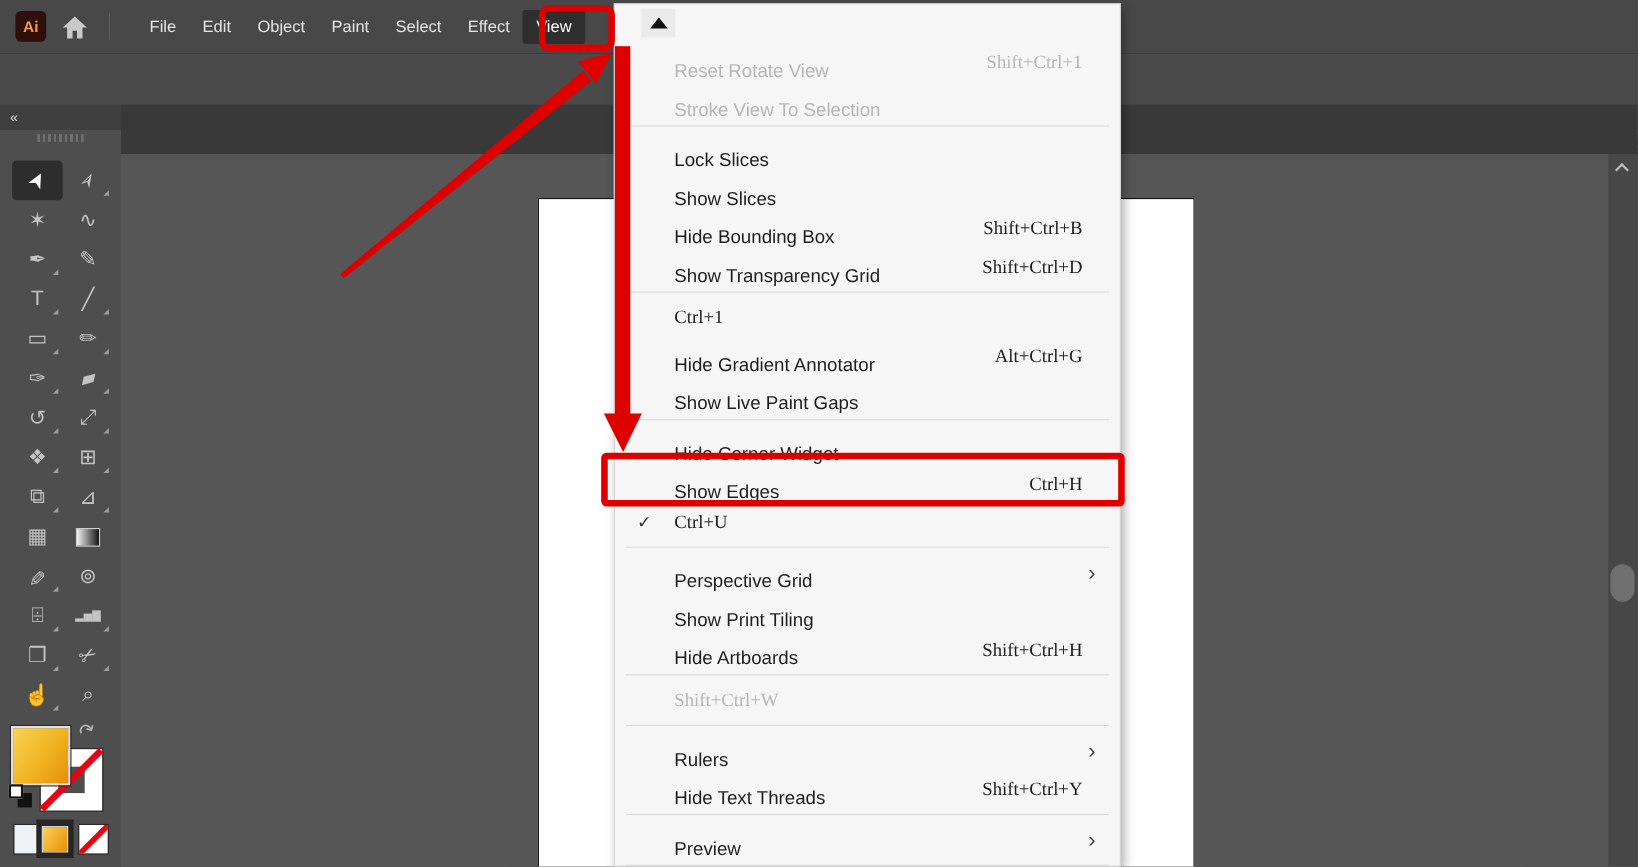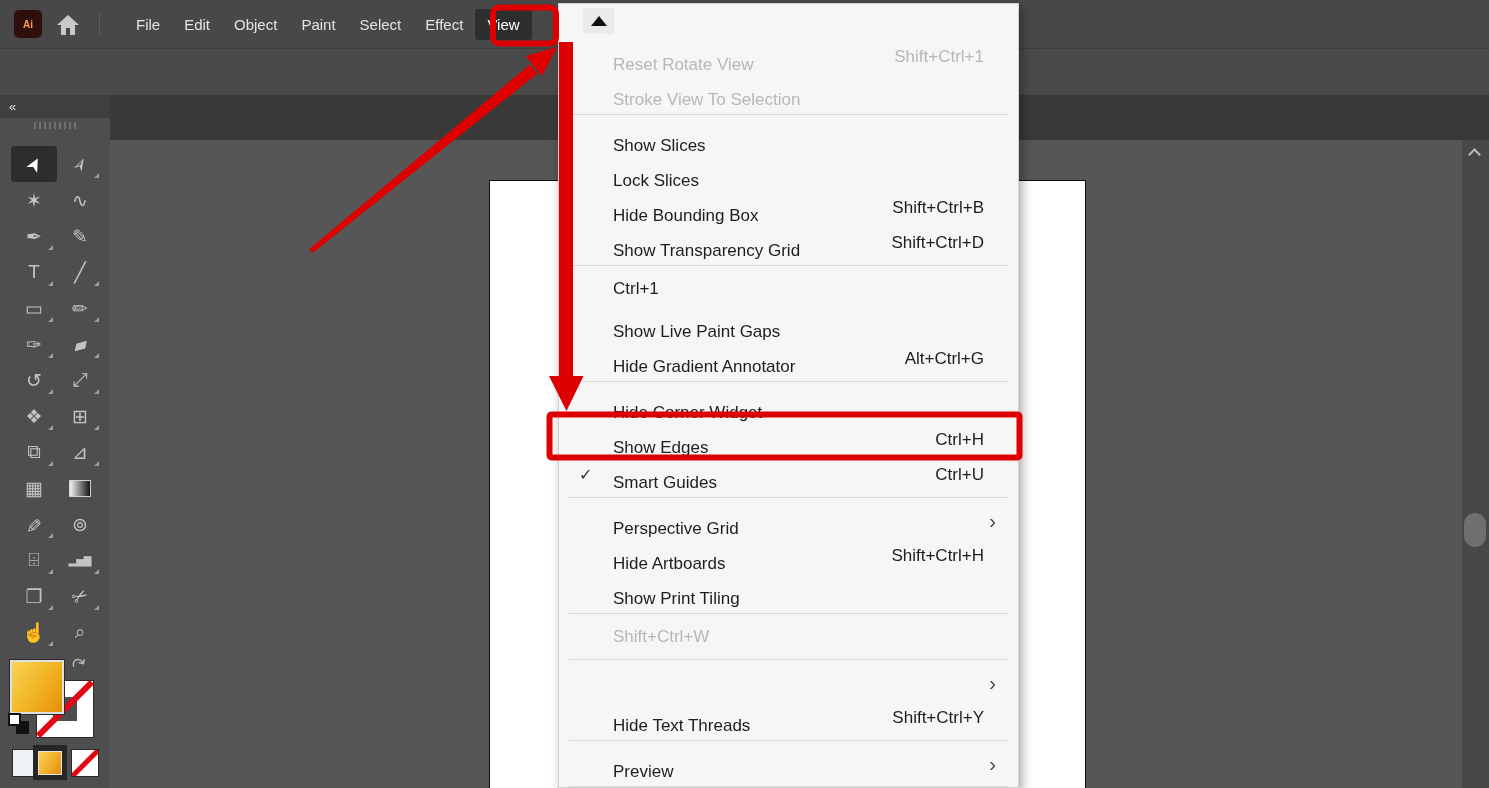--- a/index.html
+++ b/index.html
@@ -3,21 +3,21 @@
 <meta charset="utf-8">
 <style>
   * { box-sizing: border-box; margin: 0; padding: 0; }
   html,body { width:1489px; height:788px; overflow:hidden; }
   body { font-family:"Liberation Sans", sans-serif; background:#565656; }
   .app { position:relative; width:1489px; height:788px; overflow:hidden; background:#565656; }
 
   
   .topbar { position:absolute; left:0; top:0; width:1489px; height:48px; background:#484848; }
   .ai-logo { position:absolute; left:14px; top:10px; width:28px; height:28px; background:#2f0f0c;
-             border-radius:5px; color:#ff9a3d; font-weight:bold; font-size:10px;
+             border-radius:5px; color:#ff9a3d; font-weight:bold; font-size:14px;
              display:flex; align-items:center; justify-content:center; }
   .home-btn { position:absolute; left:53px; top:12px; width:30px; height:26px; display:flex; align-items:center; justify-content:center; }
   .tb-div { position:absolute; left:99px; top:12px; width:1px; height:24px; background:#5d5d5d; }
   .menubar { position:absolute; left:124px; top:0; height:48px; display:flex; align-items:center; }
   .mb-item { padding:7px 12px; color:#e4e4e4; font-size:15px; border-radius:3px; cursor:default; }
   .mb-item.active { background:#2e2e2e; color:#ffffff; }
 
   
   .row2 { position:absolute; left:0; top:48px; width:1489px; height:47px; background:#4a4a4a; border-top:1px solid #3d3d3d; }
   .drag-col { position:absolute; left:6px; top:55px; width:3px; height:34px;
@@ -109,21 +109,21 @@
   
   .vmenu { position:absolute; left:558px; top:3px; width:461px; height:785px; background:#f6f6f6;
            border:1px solid #d2d2d2; box-shadow:3px 4px 10px rgba(0,0,0,.35); z-index:50; padding-top:35px; overflow:hidden; }
   .scrollup { position:absolute; left:24px; top:4px; width:31px; height:26px; background:#ebebeb;
               display:flex; align-items:center; justify-content:center; }
   .scrollup i { border-left:8px solid transparent; border-right:8px solid transparent; border-bottom:10px solid #111; }
   .mi { position:relative; height:35px; display:flex; align-items:center; padding:0 14px 0 54px;
         font-size:17px; color:#1d1d1d; }
   .mi .check { position:absolute; left:20px; font-size:16px; color:#333; }
   .mi .lbl-t { flex:1; white-space:nowrap;margin-top:16px; }
-  .mi .sc { margin-right:20px; white-space:nowrap; }
+  .mi .sc { margin-right:20px; white-space:nowrap;font-family:Liberation Serif, serif; }
   .mi .caret { position:absolute; right:22px; color:#444; font-size:20px; line-height:1; }
   .mi.disabled { color:#b7b7b7; }
   .sep { height:1px; background:#dadada; margin:5px 10px; }
 
   
   .ann { position:absolute; left:0; top:0; width:1489px; height:788px; pointer-events:none; }
   .ann-under { z-index:40; } .ann-over { z-index:60; }
 </style>
 </head>
 <body>
@@ -311,75 +311,75 @@
       </div>
   <div class="mi disabled">
         <span class="lbl-t">Reset Rotate View</span>
         <span class="sc">Shift+Ctrl+1</span>
       </div>
       <div class="mi disabled">
         <span class="lbl-t">Stroke View To Selection</span>
       </div>
       <div class="sep"></div>
       <div class="mi">
+        <span class="lbl-t">Lock Slices</span>
+      </div>
+      <div class="mi">
         <span class="lbl-t">Show Slices</span>
-      </div>
-      <div class="mi">
-        <span class="lbl-t">Lock Slices</span>
       </div>
       <div class="mi">
         <span class="lbl-t">Hide Bounding Box</span>
         <span class="sc">Shift+Ctrl+B</span>
       </div>
       <div class="mi">
         <span class="lbl-t">Show Transparency Grid</span>
         <span class="sc">Shift+Ctrl+D</span>
       </div>
       <div class="sep"></div>
       <div class="mi">
         <span class="sc">Ctrl+1</span>
       </div>
       <div class="mi">
-        <span class="lbl-t">Show Live Paint Gaps</span>
-      </div>
-      <div class="mi">
         <span class="lbl-t">Hide Gradient Annotator</span>
         <span class="sc">Alt+Ctrl+G</span>
       </div>
+      <div class="mi">
+        <span class="lbl-t">Show Live Paint Gaps</span>
+      </div>
       <div class="sep"></div>
       <div class="mi">
         <span class="lbl-t">Hide Corner Widget</span>
       </div>
       <div class="mi">
         <span class="lbl-t">Show Edges</span>
         <span class="sc">Ctrl+H</span>
       </div>
       <div class="mi">
         <span class="check">✓</span>
-        <span class="lbl-t">Smart Guides</span>
         <span class="sc">Ctrl+U</span>
       </div>
       <div class="sep"></div>
       <div class="mi">
         <span class="lbl-t">Perspective Grid</span>
         <span class="caret">›</span>
       </div>
       <div class="mi">
+        <span class="lbl-t">Show Print Tiling</span>
+      </div>
+      <div class="mi">
         <span class="lbl-t">Hide Artboards</span>
         <span class="sc">Shift+Ctrl+H</span>
       </div>
-      <div class="mi">
-        <span class="lbl-t">Show Print Tiling</span>
-      </div>
       <div class="sep"></div>
       <div class="mi disabled">
         <span class="sc">Shift+Ctrl+W</span>
       </div>
       <div class="sep"></div>
       <div class="mi">
+        <span class="lbl-t">Rulers</span>
         <span class="caret">›</span>
       </div>
       <div class="mi">
         <span class="lbl-t">Hide Text Threads</span>
         <span class="sc">Shift+Ctrl+Y</span>
       </div>
       <div class="sep"></div>
       <div class="mi">
         <span class="lbl-t">Preview</span>
         <span class="caret">›</span>

